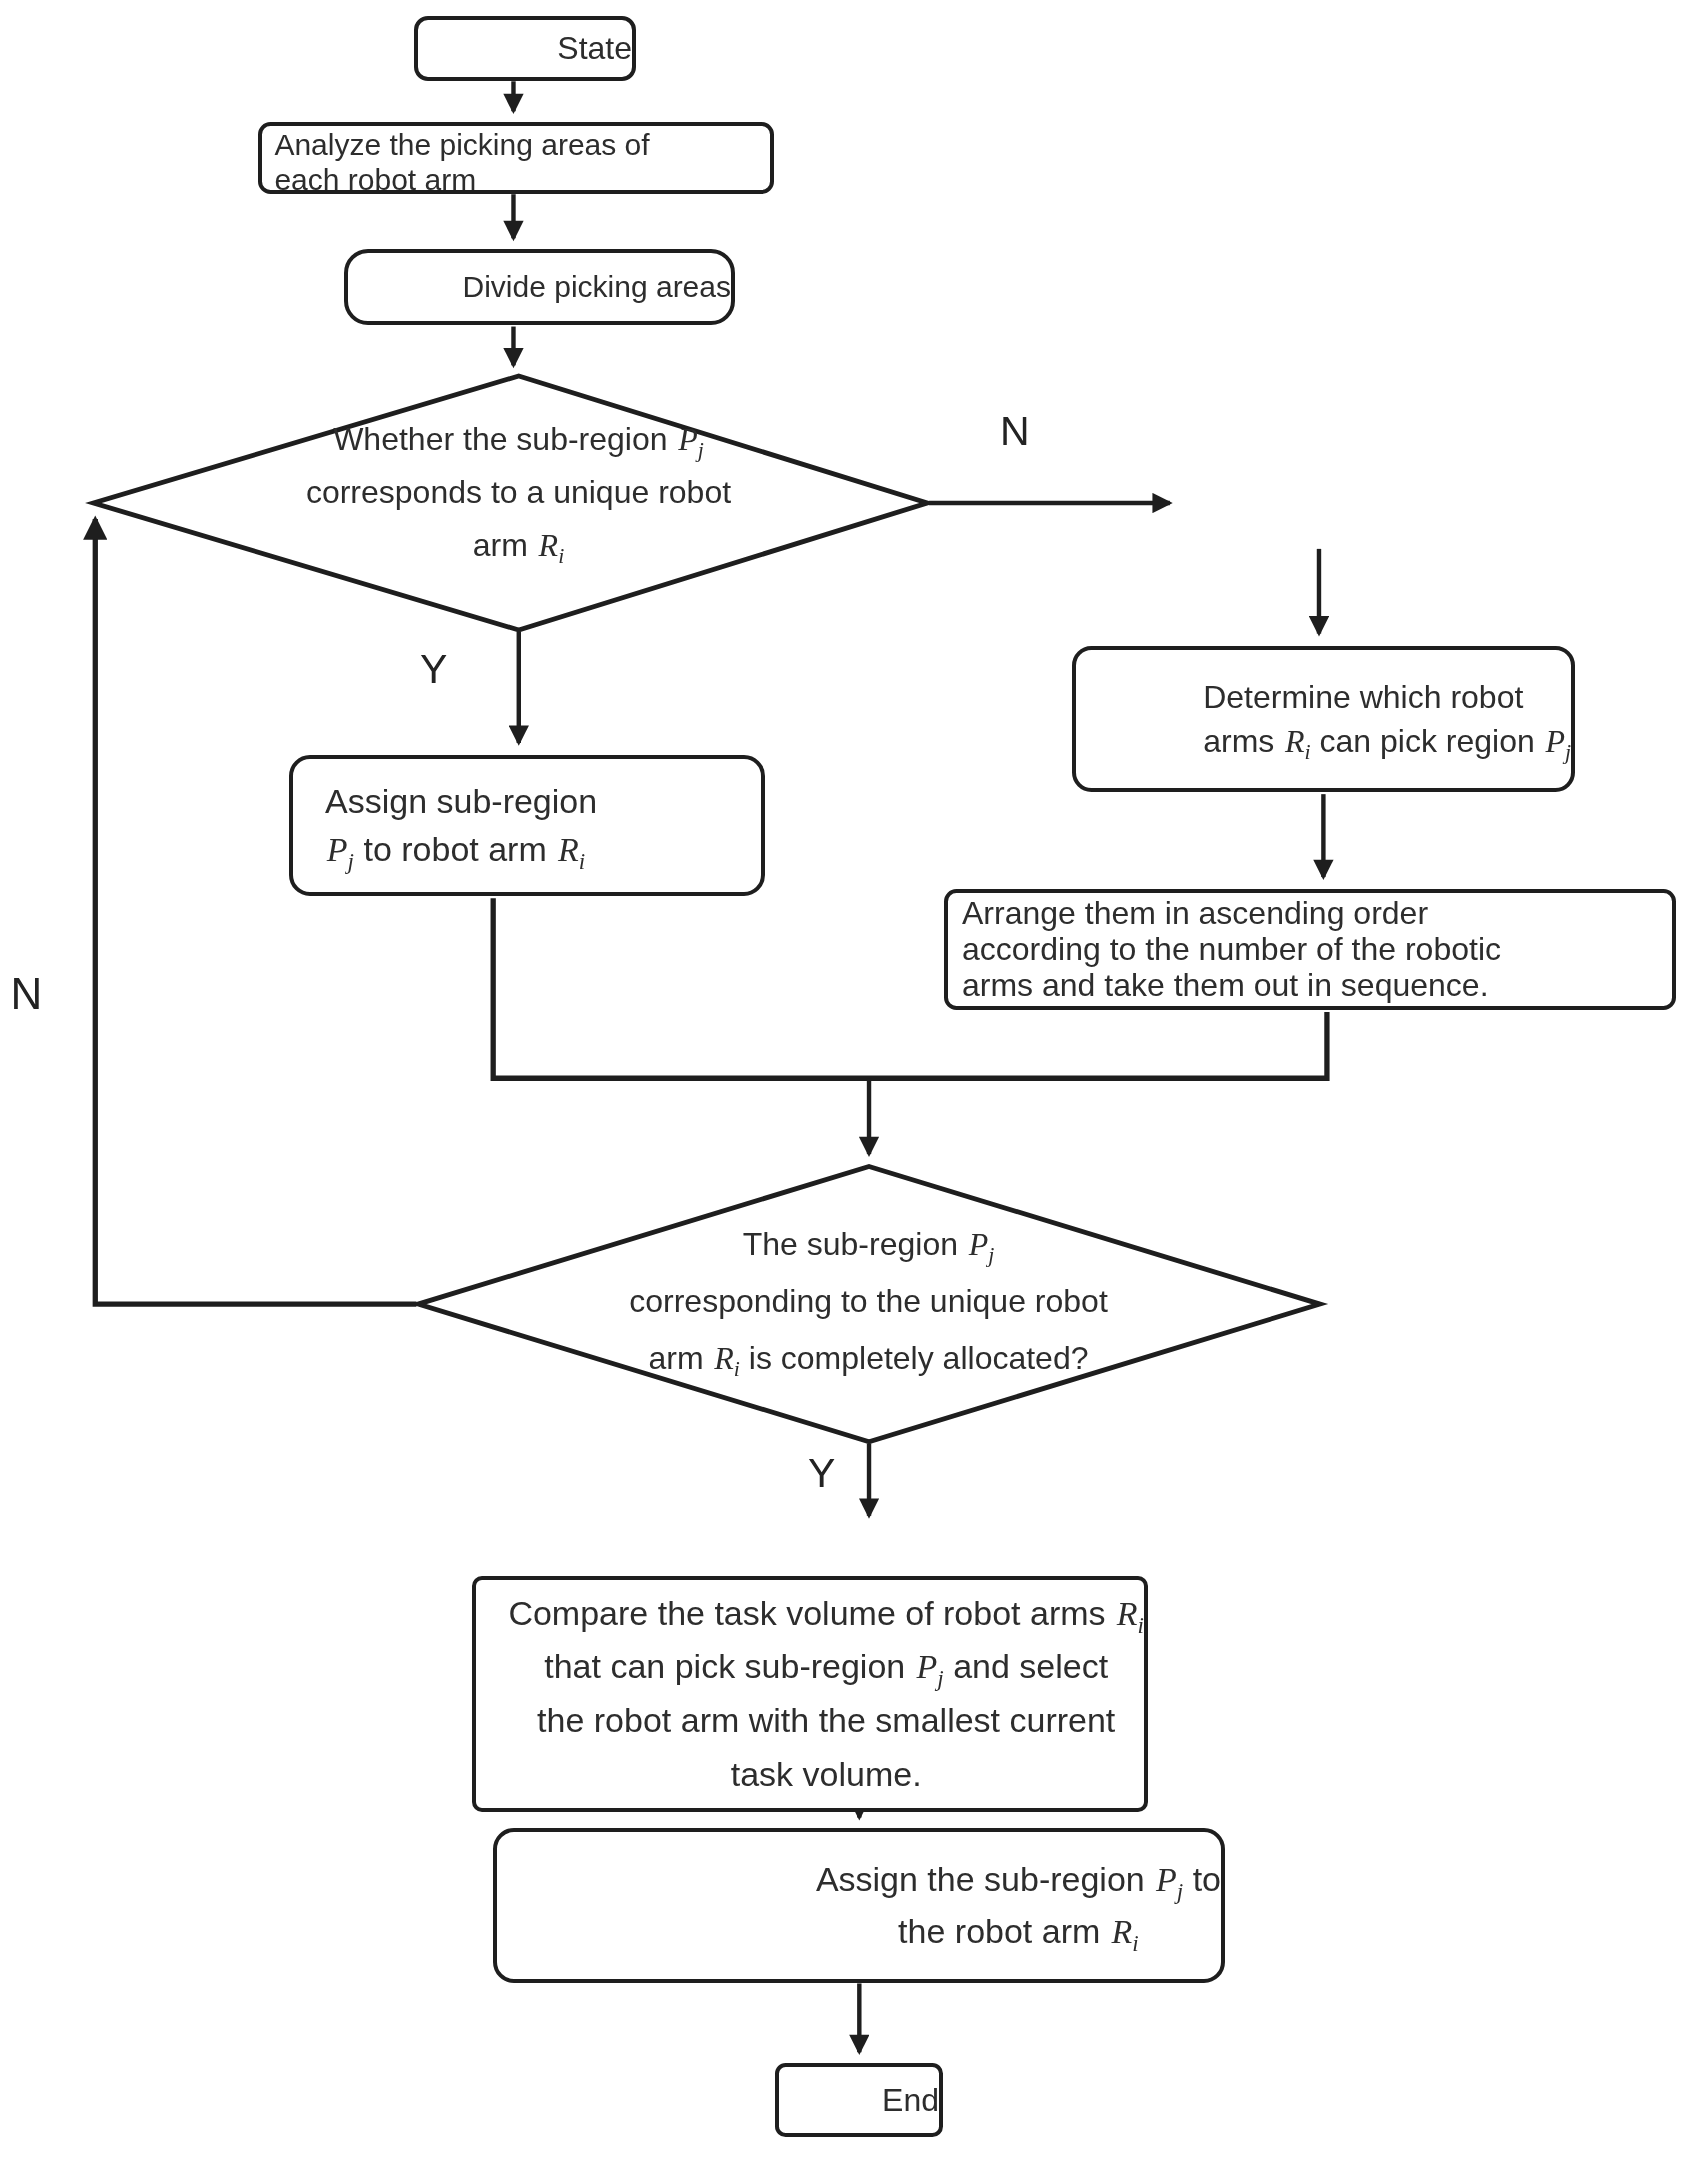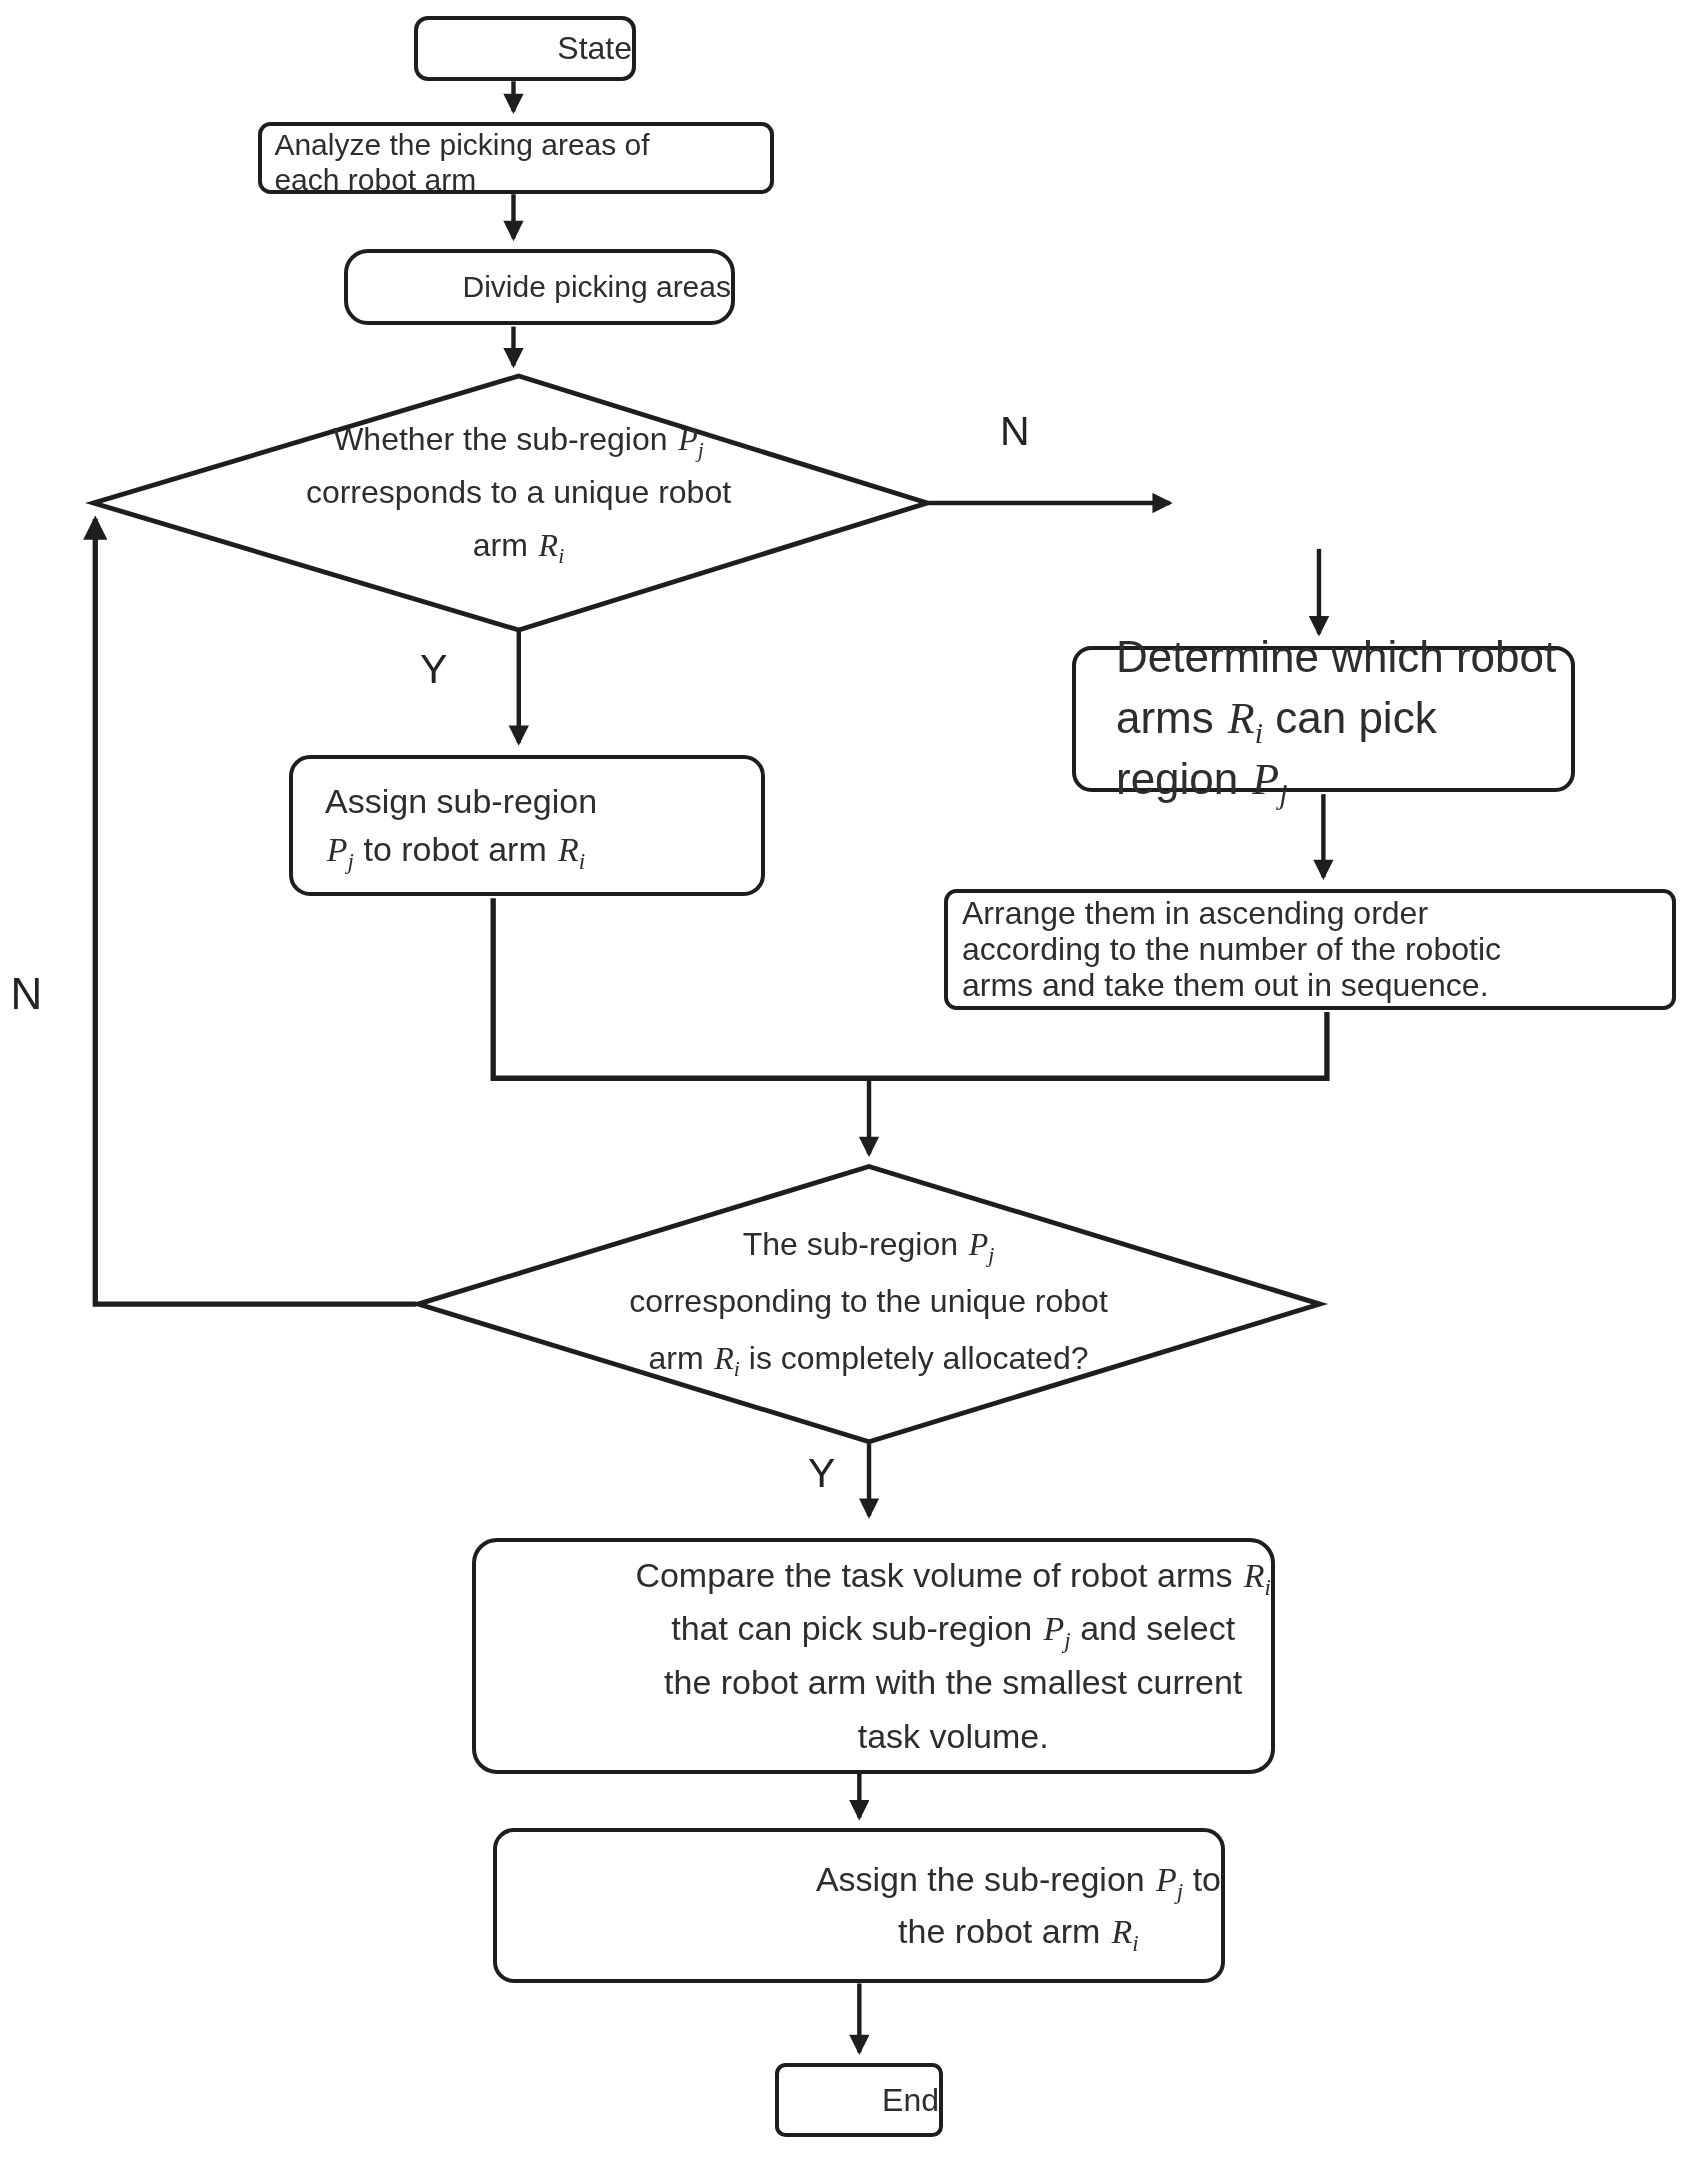--- a/index.html
+++ b/index.html
@@ -71,21 +71,21 @@
 
   <div class="blabel" style="left:1000px;top:408px;font-size:41px;">
     <span>N</span>
   </div>
 
   <div class="blabel" style="left:420px;top:646px;font-size:41px;">
     <span>Y</span>
   </div>
 
 
-  <div class="node node--left" style="left:1072px;top:646px;width:503px;height:146px;border-radius:19.4px;font-size:44px;line-height:1.38;padding-left:40px;">
+  <div class="node node--left" style="left:1072px;top:646px;width:503px;height:146px;border-radius:19.4px;font-size:32px;line-height:1.38;padding-left:12px;justify-content:flex-end;">
     <span>Determine which robot<br>arms <span class="mv">R</span><sub class="msub">i</sub> can pick region <span class="mv">P</span><sub class="msub">j</sub></span>
   </div>
 
   <div class="node node--left node--top" style="left:944px;top:889px;width:732px;height:121px;border-radius:12.4px;font-size:32px;line-height:1.13;padding:1.8px 3.5px 0 14px;">
     <span>Arrange them in ascending order<br>according to the number of the robotic<br>arms and take them out in sequence.</span>
   </div>
 
   <div class="node node--left" style="left:289px;top:755px;width:476px;height:141px;border-radius:21px;font-size:34px;line-height:1.42;padding-left:32px;">
     <span>Assign sub-region<br><span class="mv">P</span><sub class="msub">j</sub> to robot arm <span class="mv">R</span><sub class="msub">i</sub></span>
   </div>
@@ -95,21 +95,21 @@
   </div>
 
   <div class="dtext" style="left:558px;top:1216px;width:621px;font-size:32px;line-height:1.78;">
     <span>The sub-region <span class="mv">P</span><sub class="msub">j</sub><br>corresponding to the unique robot<br>arm <span class="mv">R</span><sub class="msub">i</sub> is completely allocated?</span>
   </div>
 
   <div class="blabel" style="left:808px;top:1450px;font-size:41px;">
     <span>Y</span>
   </div>
 
-  <div class="node" style="left:472px;top:1538px;width:803px;height:236px;border-radius:25px;font-size:34px;line-height:1.58;">
+  <div class="node" style="left:472px;top:1576px;width:676px;height:236px;border-radius:10px;font-size:34px;line-height:1.58;">
     <span>Compare the task volume of robot arms <span class="mv">R</span><sub class="msub">i</sub><br>that can pick sub-region <span class="mv">P</span><sub class="msub">j</sub> and select<br>the robot arm with the smallest current<br>task volume.</span>
   </div>
 
   <div class="node" style="left:493px;top:1828px;width:732px;height:155px;border-radius:21px;font-size:34px;line-height:1.52;">
     <span>Assign the sub-region <span class="mv">P</span><sub class="msub">j</sub> to<br>the robot arm <span class="mv">R</span><sub class="msub">i</sub></span>
   </div>
 
   <div class="node" style="left:775px;top:2063px;width:168px;height:74px;border-radius:10.6px;font-size:32px;">
     <span>End</span>
   </div>

